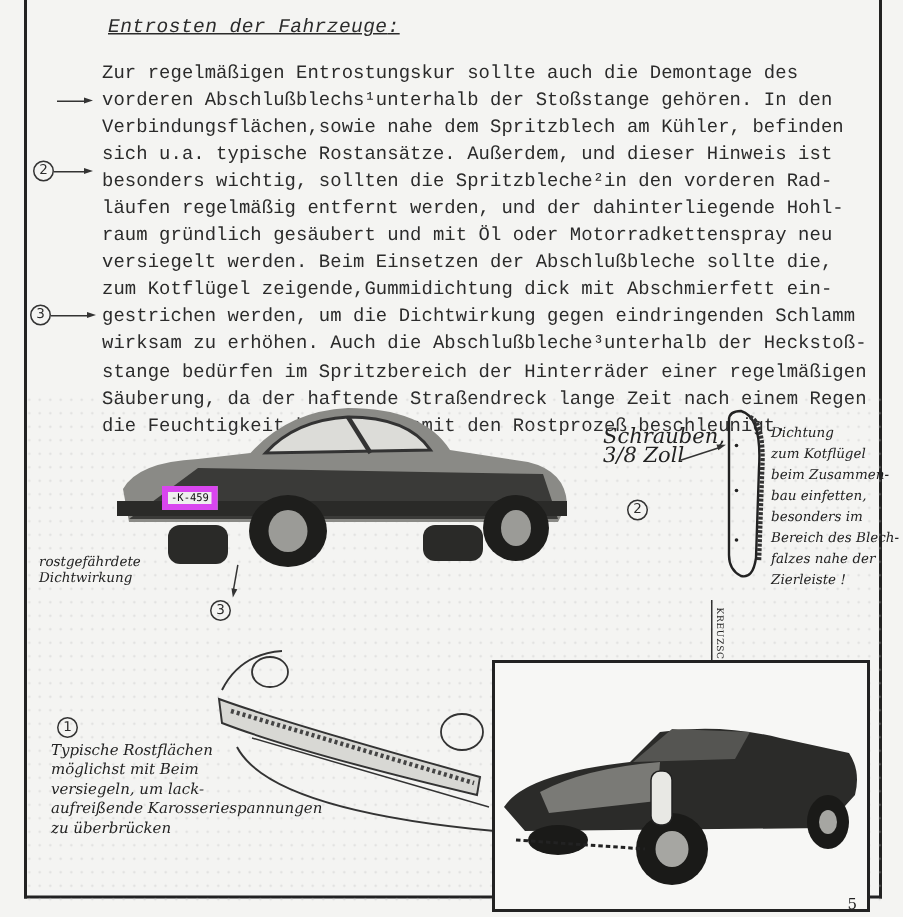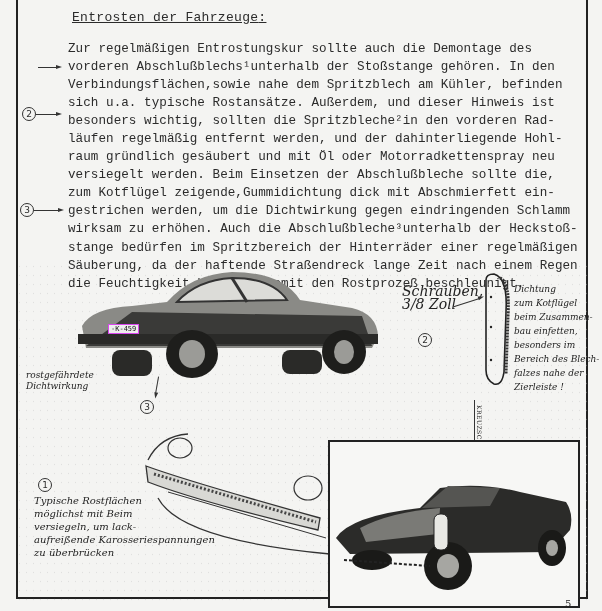--- a/index.html
+++ b/index.html
@@ -9,21 +9,21 @@
     font-family: "Liberation Mono", "DejaVu Sans Mono", monospace;
     color: #2b2b2b;
   }
   .frame {
     position: absolute; left: 16px; top: 0; width: 572px; height: 599px;
     border-left: 2px solid #222; border-right: 2px solid #222; border-bottom: 2px solid #222;
     box-sizing: border-box;
   }
   .heading {
     position: absolute; left: 72px; top: 10px;
-    font-size: 13px; letter-spacing: 0.3px; text-decoration: underline;
+    font-size: 13px; letter-spacing: 0.3px; text-decoration: underline; font-style: italic;
   }
   .heading-colon { text-decoration: none; }
   .para {
     position: absolute; left: 68px; top: 40px; width: 520px;
     font-size: 12.6px; line-height: 18.05px; letter-spacing: 0.05px;
     white-space: pre;
   }
   .line { display: block; height: 18.05px; }
   .arrow { position: absolute; height: 1px; background: #333; }
   .arrow::after {
@@ -40,21 +40,21 @@
   }
   .photo {
     position: absolute; overflow: hidden;
   }
   .photo-box {
     position: absolute; left: 328px; top: 440px; width: 252px; height: 168px;
     border: 2px solid #222; background: #f7f7f5; box-sizing: border-box;
   }
   .plate {
     position: absolute; font-family: "DejaVu Sans Mono", monospace; font-size: 7px;
-    background: #eee; color: #111; padding: 0 2px; border: 1px solid #d946ef;
+    background: #eee; color: #111; padding: 0 2px; border: 4px solid #d946ef;
   }
   .speckle {
     position: absolute; left: 16px; top: 262px; width: 572px; height: 340px;
     background-image: radial-gradient(#bbb 0.6px, transparent 0.8px);
     background-size: 7px 9px; opacity: 0.35; pointer-events: none;
   }
 </style>
 </head>
 <body>
 

